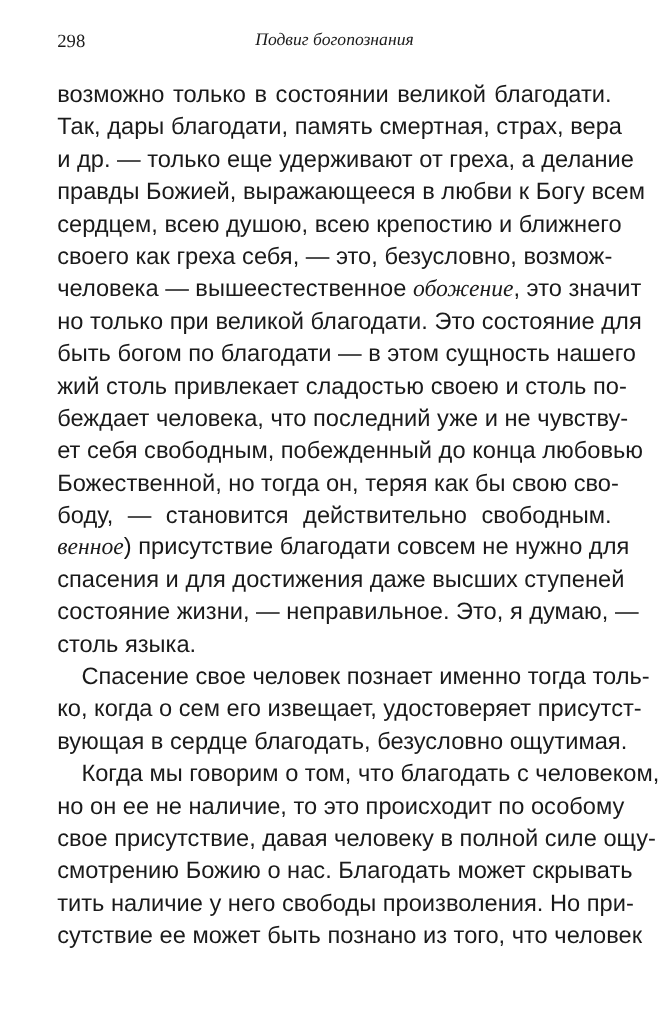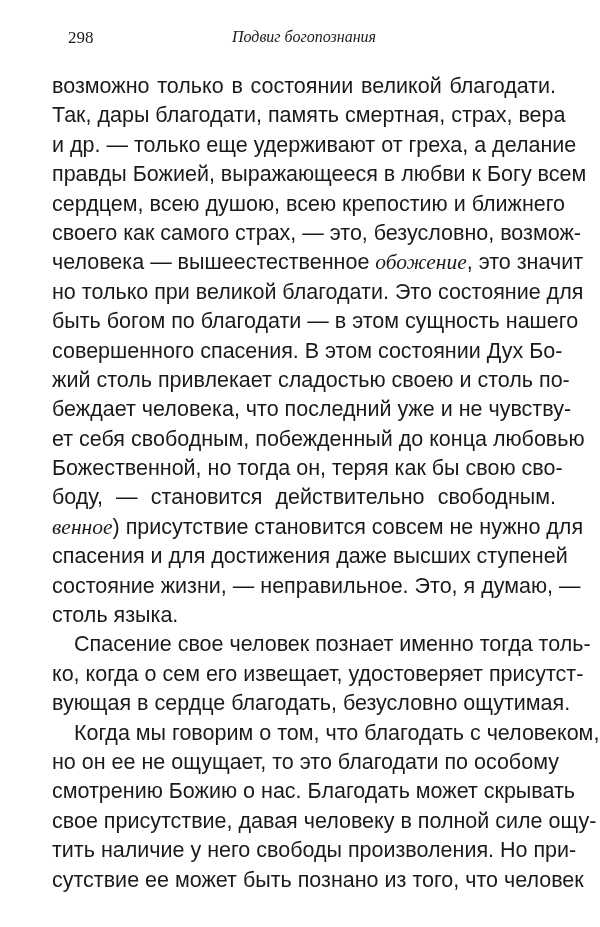--- a/index.html
+++ b/index.html
@@ -1,18 +1,18 @@
 <!DOCTYPE html>
 <html><head>
 <meta charset="utf-8">
 <style>
   html, body { margin: 0; padding: 0; background: #ffffff; }
   body { width: 600px; height: 927px; position: relative; overflow: hidden; color: #1a1a1a; }
   .header { position: absolute; top: 28px; left: 52px; width: 504px; height: 24px; font-family: "Liberation Serif", serif; }
-  .page-num { position: absolute; left: 16px; top: 0; font-size: 17px; }
+  .page-num { position: absolute; left: 0; top: 0; font-size: 17px; }
   .running-title { position: absolute; left: 0; right: 0; top: 0; text-align: center; font-style: italic; font-size: 16px; }
   .body-text { position: absolute; top: 72px; left: 52px; width: 504px; font-family: "Liberation Sans", sans-serif; font-size: 21.5px; line-height: 29.4px; }
   .line { display: block; white-space: nowrap; text-align-last: justify; text-align: justify; height: 29.4px; }
   .line.last { text-align-last: left; }
   .line.indent { padding-left: 22px; }
   .line span.i { font-style: italic; font-family: "Liberation Serif", serif; }
 </style>
 </head>
 <body>
 
@@ -20,36 +20,35 @@
   <span class="page-num">298</span>
   <span class="running-title">Подвиг богопознания</span>
 </div>
 
 <div class="body-text" id="body-text">
     <div class="line"><span>возможно только в состоянии великой  благодати.</span></div>
     <div class="line"><span>Так, дары благодати, память смертная, страх, вера</span></div>
     <div class="line"><span>и др. — только еще удерживают от греха, а делание</span></div>
     <div class="line"><span>правды Божией, выражающееся в любви к Богу всем</span></div>
     <div class="line"><span>сердцем, всею душою, всею крепостию и ближнего</span></div>
-    <div class="line"><span>своего как самого страх, — это, безусловно, возмож-</span></div>
+    <div class="line"><span>своего как греха себя, — это, безусловно, возмож-</span></div>
     <div class="line"><span>человека — вышеестественное </span><span class="i">обожение</span><span>, это значит</span></div>
     <div class="line"><span>но только при великой благодати. Это состояние для</span></div>
     <div class="line"><span>быть богом по благодати — в этом сущность нашего</span></div>
-    <div class="line"><span>совершенного спасения. В этом состоянии Дух Бо-</span></div>
     <div class="line"><span>жий столь привлекает сладостью своею и столь по-</span></div>
     <div class="line"><span>беждает человека, что последний уже и не чувству-</span></div>
     <div class="line"><span>ет себя свободным, побежденный до конца любовью</span></div>
     <div class="line"><span>Божественной, но тогда он, теряя как бы свою сво-</span></div>
     <div class="line"><span>боду, — становится действительно свободным.</span></div>
-    <div class="line"><span class="i">венное</span><span>) присутствие становится совсем не нужно для</span></div>
+    <div class="line"><span class="i">венное</span><span>) присутствие благодати совсем не нужно для</span></div>
     <div class="line"><span>спасения и для достижения даже высших ступеней</span></div>
     <div class="line"><span>состояние жизни, — неправильное. Это, я думаю, —</span></div>
     <div class="line last"><span>столь языка.</span></div>
     <div class="line indent"><span>Спасение свое человек познает именно тогда толь-</span></div>
     <div class="line"><span>ко, когда о сем его извещает, удостоверяет присутст-</span></div>
     <div class="line last"><span>вующая в сердце благодать, безусловно ощутимая.</span></div>
     <div class="line indent"><span>Когда мы говорим о том, что благодать с человеком,</span></div>
-    <div class="line"><span>но он ее не ощущает, то это благодати по особому</span></div>
+    <div class="line"><span>но он ее не наличие, то это происходит по особому</span></div>
+    <div class="line"><span>свое присутствие, давая человеку в полной силе ощу-</span></div>
     <div class="line"><span>смотрению Божию о нас. Благодать может скрывать</span></div>
-    <div class="line"><span>свое присутствие, давая человеку в полной силе ощу-</span></div>
     <div class="line"><span>тить наличие у него свободы произволения. Но при-</span></div>
     <div class="line"><span>сутствие ее может быть познано из того, что человек</span></div>
   </div>
 
 </body></html>

